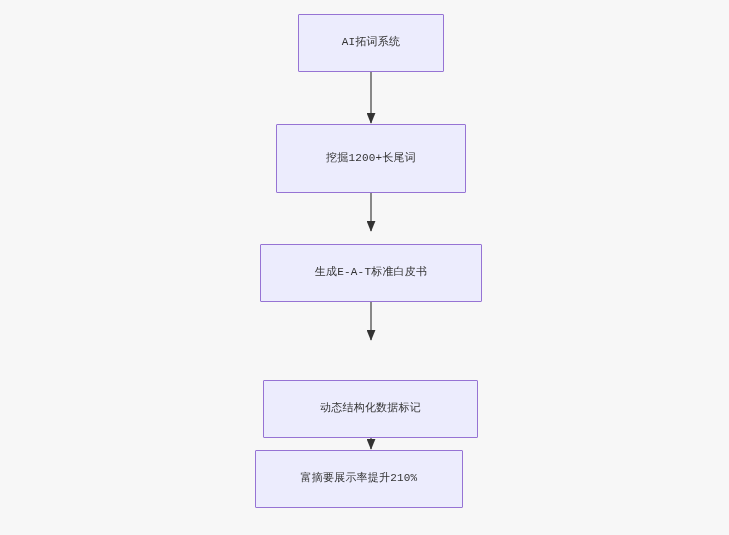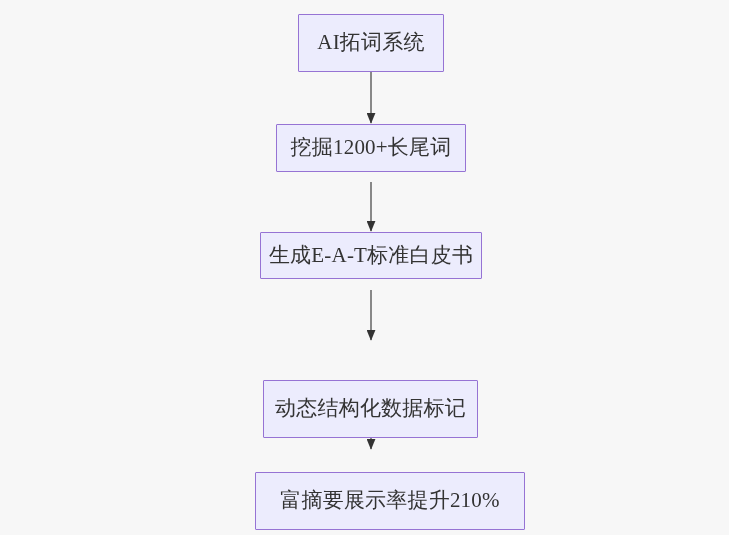--- a/index.html
+++ b/index.html
@@ -33,26 +33,26 @@
     background: #ececfd;
     border: 1.7px solid #9673d4;
     border-radius: 1px;
     display: flex;
     align-items: center;
     justify-content: center;
     z-index: 2;
   }
   .node-label {
     color: #333333;
-    font-size: 21px;
+    font-size: 11px;
     line-height: 1.2;
     letter-spacing: 0.2px;
     white-space: nowrap;
     text-align: center;
-    font-family: Liberation Serif, serif;
+    font-family: Liberation Mono, monospace;
   }
 </style>
 </head>
 <body>
 
 <div id="flowchart">
 
   <svg class="edge-layer" width="729" height="535" viewBox="0 0 729 535" xmlns="http://www.w3.org/2000/svg">
     <defs>
       <marker id="arrowhead" markerWidth="11" markerHeight="9" refX="10.2" refY="4.5" orient="auto" markerUnits="userSpaceOnUse">
@@ -66,29 +66,29 @@
 
     <line x1="371" y1="290" x2="371" y2="340" stroke="#888888" stroke-width="2" marker-end="url(#arrowhead)"></line>
 
     <line x1="371" y1="399" x2="371" y2="449" stroke="#888888" stroke-width="2" marker-end="url(#arrowhead)"></line>
   </svg>
 
   <div class="node" style="left:298px; top:14px; width:146px; height:58px;">
     <span class="node-label">AI拓词系统</span>
   </div>
 
-  <div class="node" style="left:276px; top:124px; width:190px; height:48px;">
+  <div class="node" style="left:276px; top:124px; width:190px; height:69px;">
     <span class="node-label">挖掘1200+长尾词</span>
   </div>
 
-  <div class="node" style="left:260px; top:232px; width:222px; height:47px;">
+  <div class="node" style="left:260px; top:244px; width:222px; height:58px;">
     <span class="node-label">生成E-A-T标准白皮书</span>
   </div>
 
   <div class="node" style="left:263px; top:341px; width:215px; height:58px;margin-top:39px;">
     <span class="node-label">动态结构化数据标记</span>
   </div>
 
-  <div class="node" style="left:255px; top:472px; width:270px; height:58px;">
+  <div class="node" style="left:255px; top:450px; width:208px; height:58px;">
     <span class="node-label">富摘要展示率提升210%</span>
   </div>
 
 </div>
 
 </body></html>

